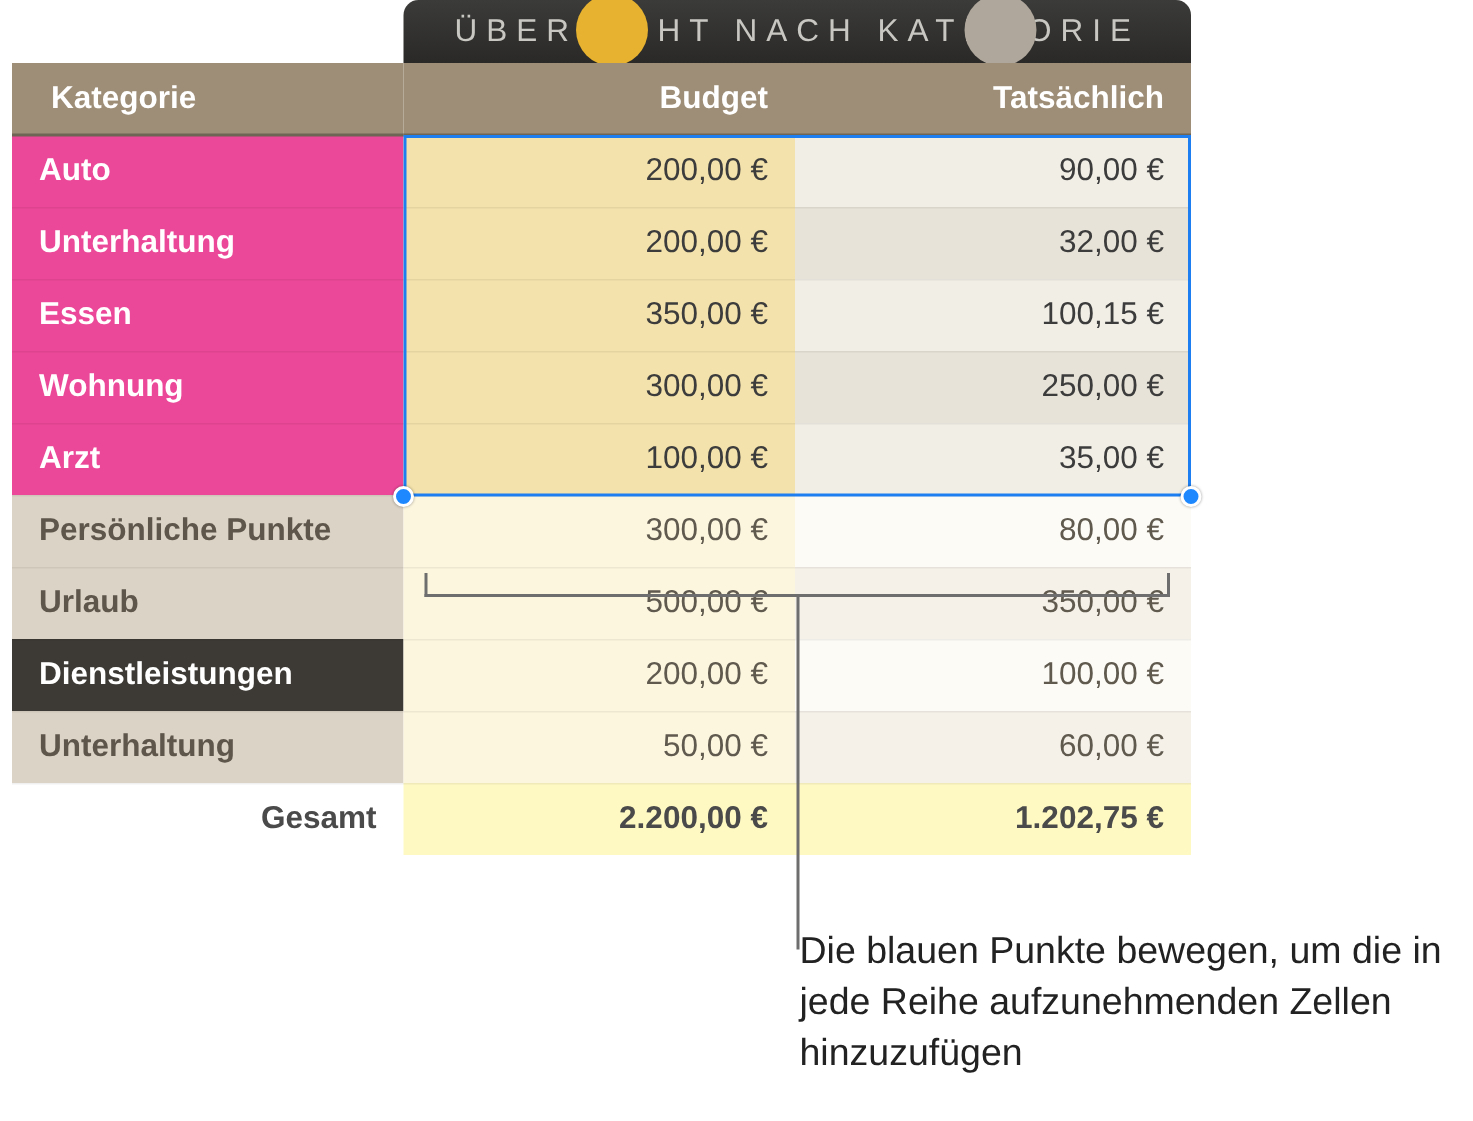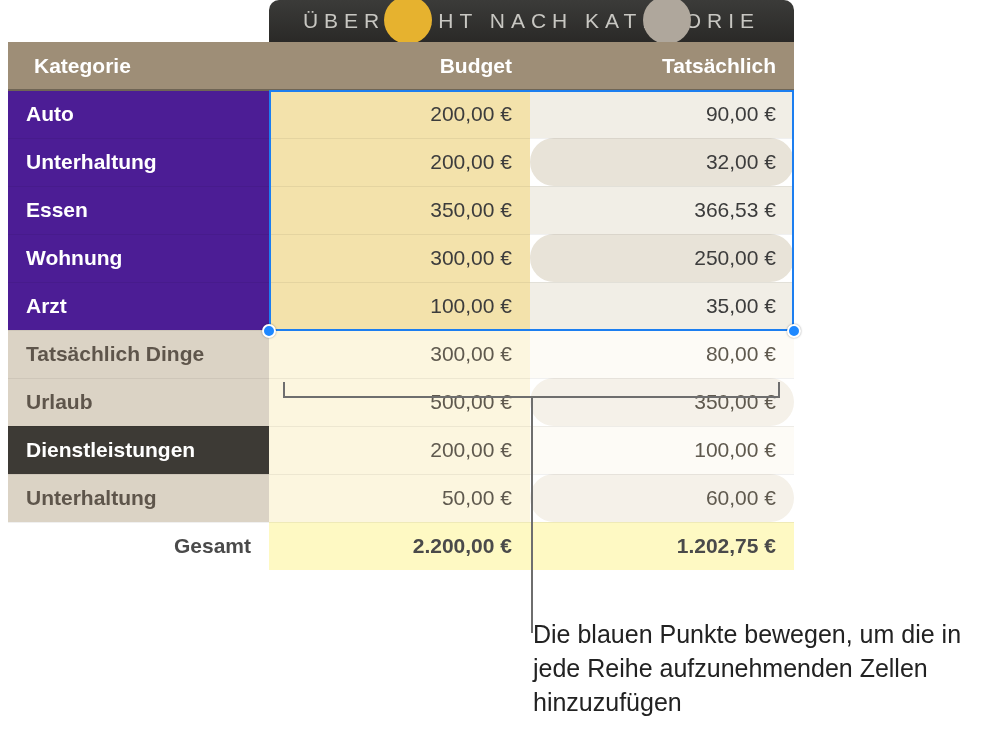--- a/index.html
+++ b/index.html
@@ -66,32 +66,32 @@
     text-align: left;
     font-weight: 600;
     color: #fff;
   }
   td.num {
     text-align: right;
     color: #3c3c3c;
   }
 
   
-  tr.dark td.cat { background: #4c1d95; }
+  tr.dark td.cat { background: #ec4899; }
   
   tr.lite td.cat { background: #dbd3c5; color: #5e554b; font-weight: 600; }
   tr.lite.highlight td.cat { background: #3d3a35; color: #fff; }
 
   
   td.bud { background: #f3e2ab; }
   tr.lite td.bud { background: #fcf6df; color: #5f594e; }
 
   
   td.act { background: #f1eee6; }
-  tr.alt td.act { background: #e8e3d8; border-radius: 24px; }
+  tr.alt td.act { background: #e8e3d8; }
   tr.lite td.act { background: #fdfbf6; color: #5f594e; padding-left: 33px; }
   tr.lite.alt td.act { background: #f5f1e9; }
 
   
   .sheet tbody tr td { border-top: 1px solid rgba(0,0,0,0.06); }
 
   
   tr.total td {
     background: #fef9c3;
     color: #4a4a4a;
@@ -184,34 +184,34 @@
         <td class="num act">90,00 €</td>
       </tr>
       <tr class="dark alt">
         <td class="cat">Unterhaltung</td>
         <td class="num bud">200,00 €</td>
         <td class="num act">32,00 €</td>
       </tr>
       <tr class="dark">
         <td class="cat">Essen</td>
         <td class="num bud">350,00 €</td>
-        <td class="num act">366,53 €</td>
+        <td class="num act">100,15 €</td>
       </tr>
       <tr class="dark alt">
         <td class="cat">Wohnung</td>
         <td class="num bud">300,00 €</td>
         <td class="num act">250,00 €</td>
       </tr>
       <tr class="dark">
         <td class="cat">Arzt</td>
         <td class="num bud">100,00 €</td>
         <td class="num act">35,00 €</td>
       </tr>
       <tr class="lite">
-        <td class="cat">Tatsächlich Dinge</td>
+        <td class="cat">Persönliche Punkte</td>
         <td class="num bud">300,00 €</td>
         <td class="num act">80,00 €</td>
       </tr>
       <tr class="lite alt">
         <td class="cat">Urlaub</td>
         <td class="num bud">500,00 €</td>
         <td class="num act">350,00 €</td>
       </tr>
       <tr class="lite highlight">
         <td class="cat">Dienstleistungen</td>

